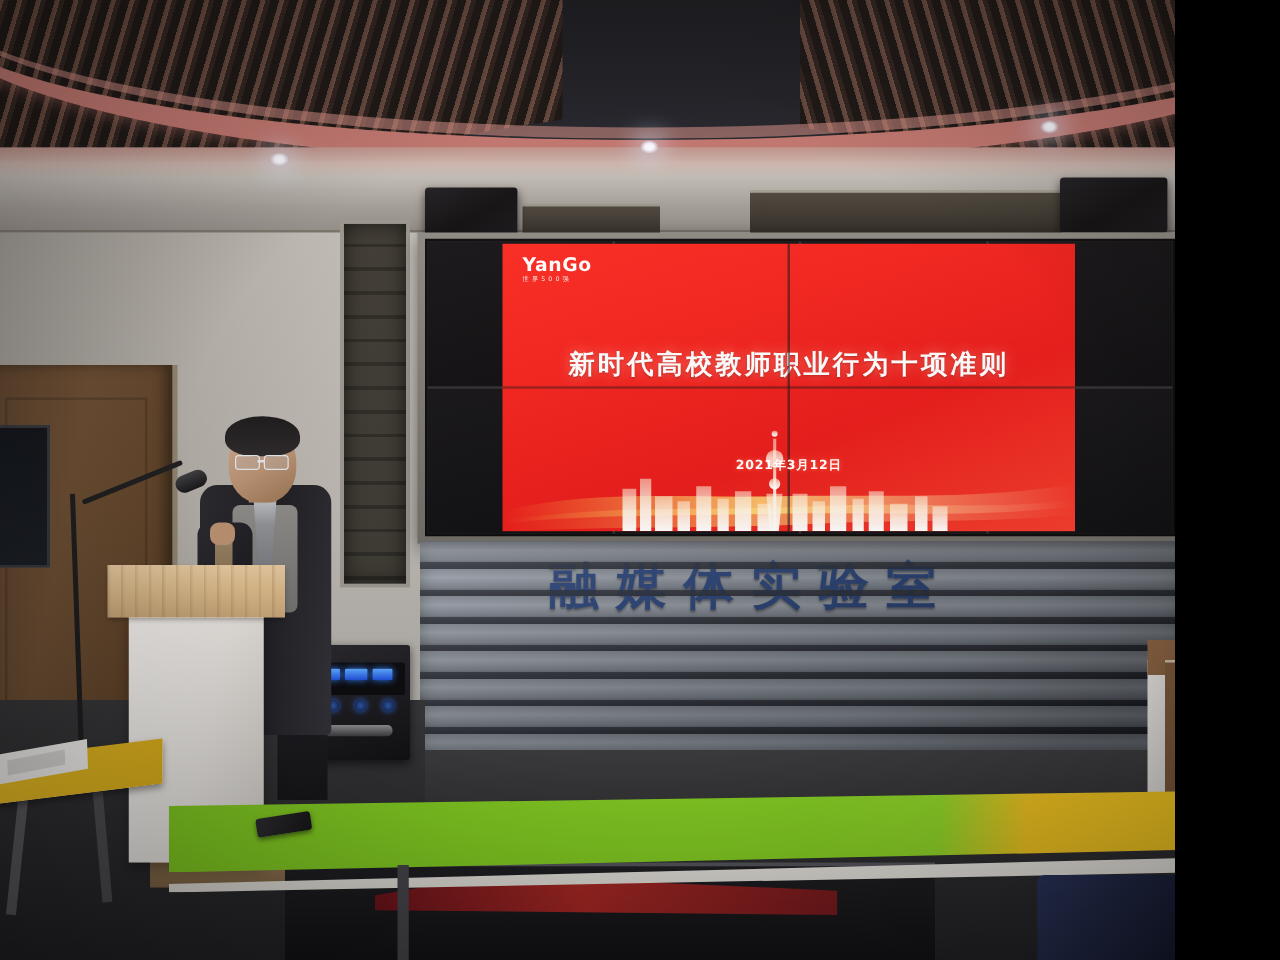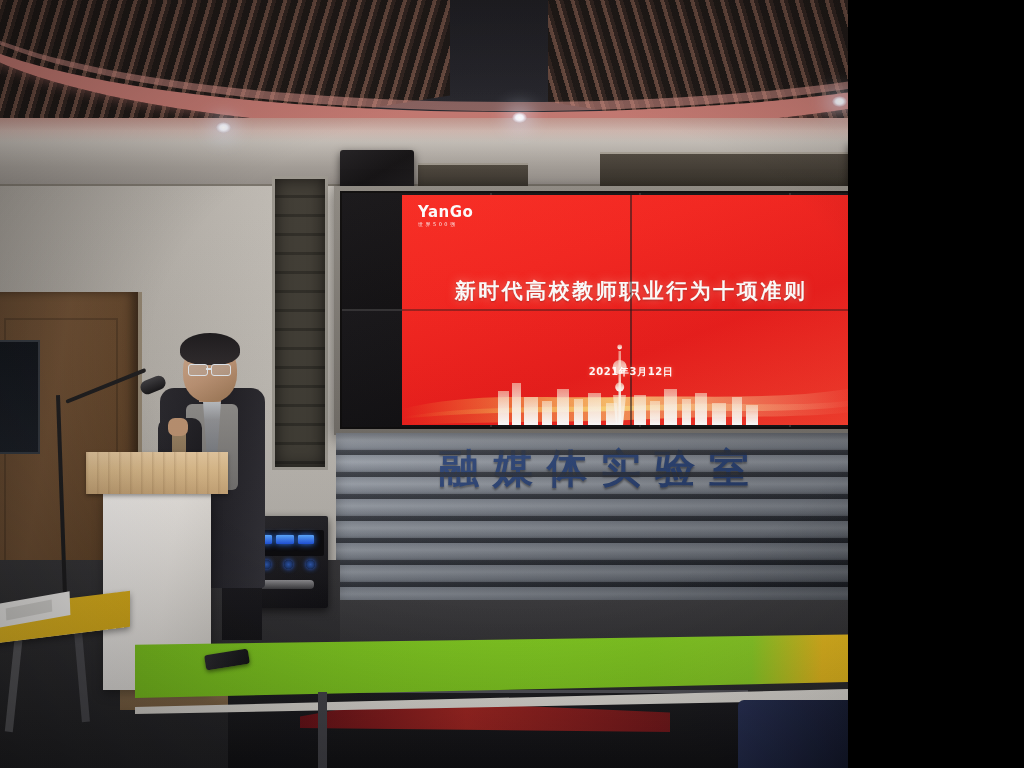--- a/index.html
+++ b/index.html
@@ -1,17 +1,17 @@
 <!DOCTYPE html>
 <html><head>
 <meta charset="utf-8">
 <style>
   html,body{margin:0;padding:0;background:#000;}
   body{font-family:"DejaVu Sans","Liberation Sans",sans-serif;}
-  #stage{position:relative;width:848px;height:768px;overflow:hidden;background:#1a1a1a;}
+  #stage{position:relative;width:940px;height:768px;overflow:hidden;background:#1a1a1a;}
   .abs{position:absolute;}
   #ceiling-void{left:0;top:0;width:1024px;height:130px;
     background:linear-gradient(180deg,#14161c 0%,#1b1d24 60%,#23252c 100%);}
   .slat-panel{overflow:hidden;}
   #slats-left{left:-20px;top:-10px;width:470px;height:180px;
     background:repeating-linear-gradient(107deg,
       #15110f 0px,#15110f 7px,
       #5b4036 7px,#6a4a3e 11px,
       #2a1e1a 11px,#2a1e1a 15px);
     transform:skewY(-9deg);transform-origin:left top;opacity:.97;}

